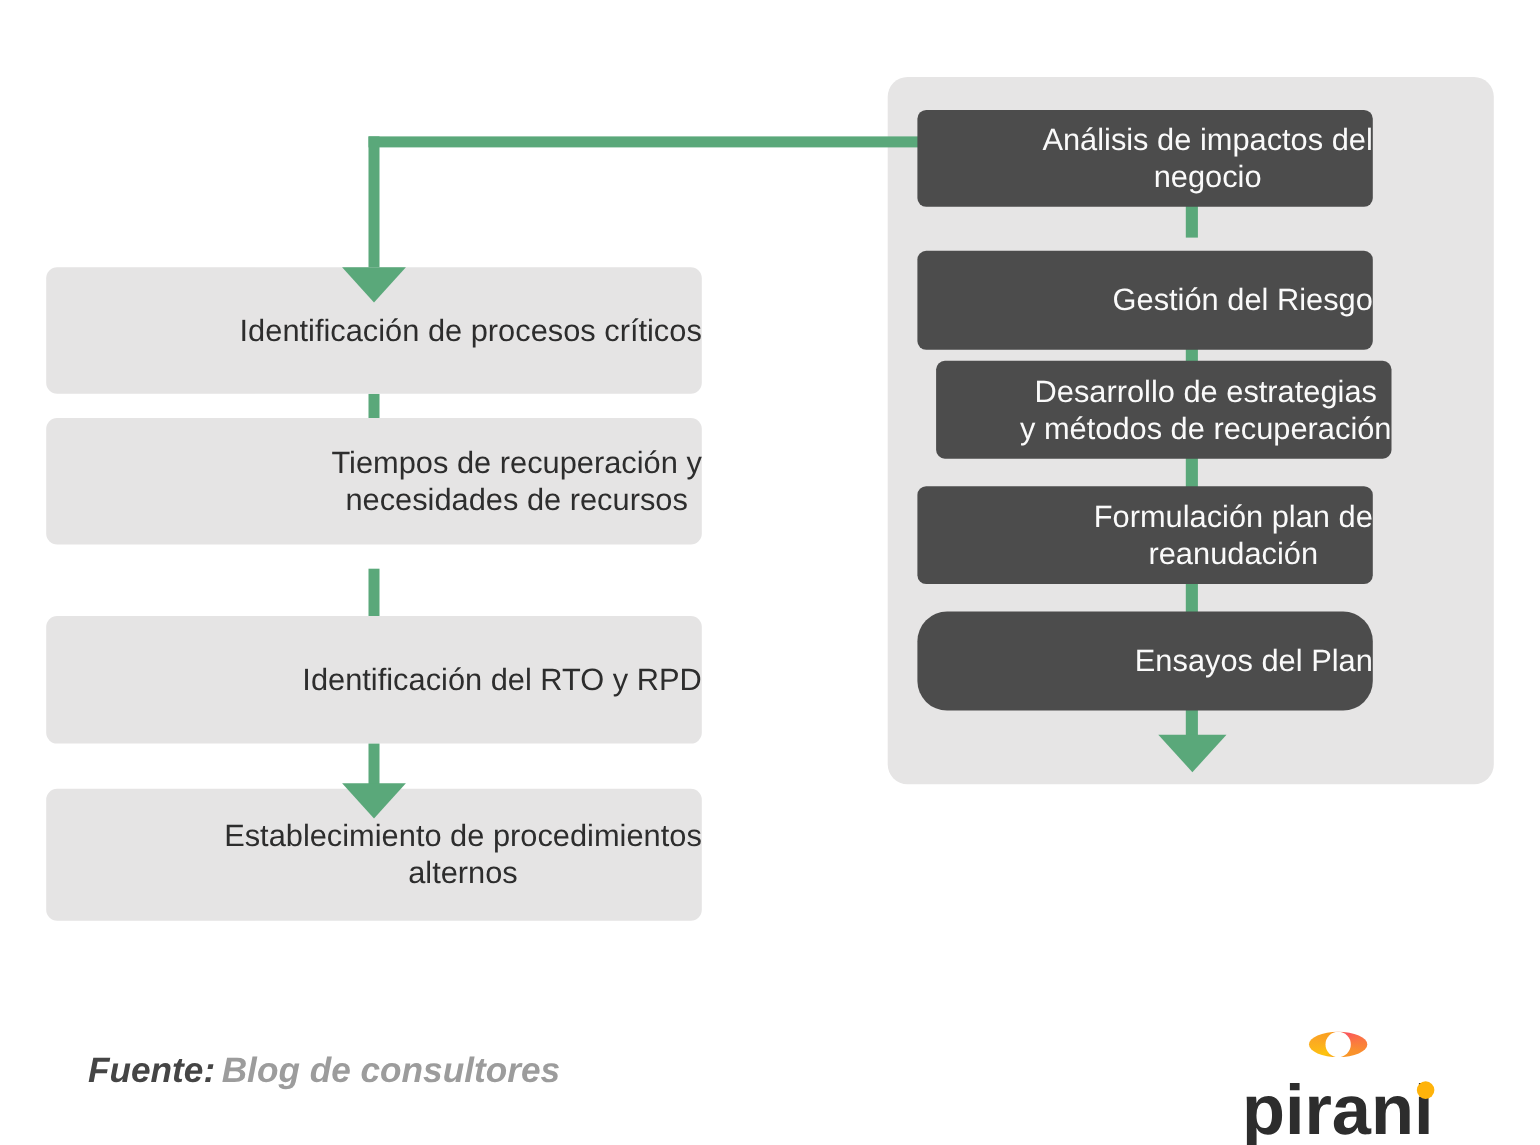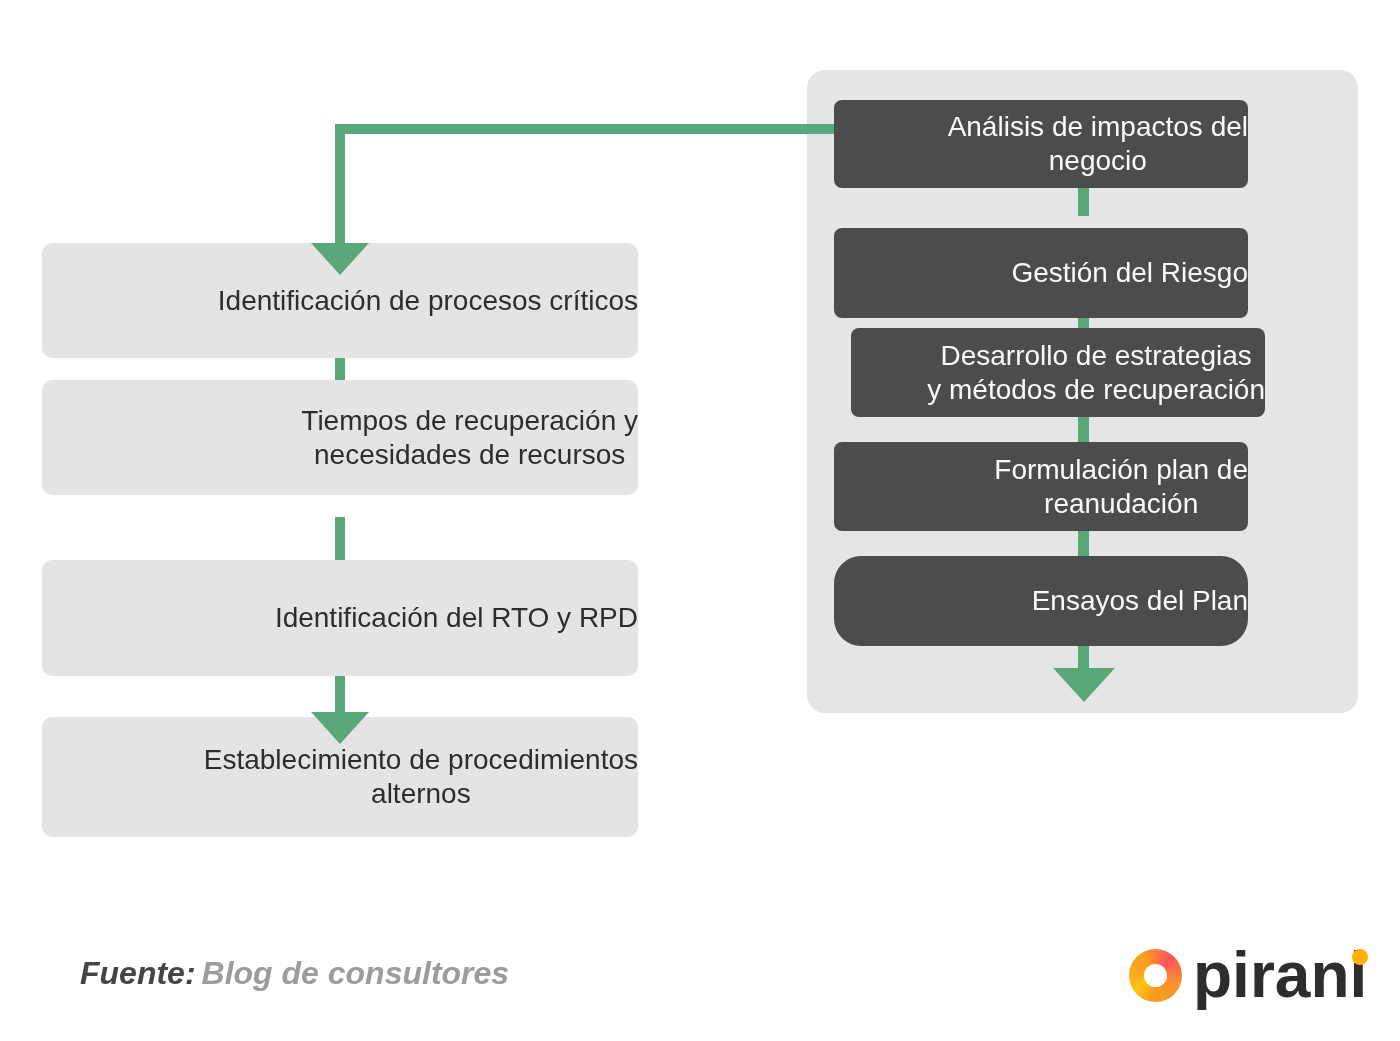--- a/index.html
+++ b/index.html
@@ -40,21 +40,21 @@
   .arrowhead.big{border-left-width:31px;border-right-width:31px;border-top-width:34px;}
   
   .source-line{
     position:absolute;left:42px;top:955px;font-style:italic;font-size:32px;z-index:2;
   }
   .source-label{font-weight:700;color:var(--source-label-color,#454545);margin-left:38px;}
   .source-value{color:var(--source-value-color,#9c9c9c);margin-left:6px;font-weight:bold;}
   
   .logo{
     position:absolute;left:1129px;top:938px;height:75px;
-    display:flex;align-items:center;gap:11px;z-index:2;
+    display:flex;align-items:center;gap:11px;z-index:2;flex-direction:column;
   }
   .logo-ring{
     width:53px;height:53px;border-radius:50%;
     background:conic-gradient(from -30deg,
       #f99d1b 0deg,#fb7344 40deg,#fa555e 70deg,#fb7344 105deg,
       #f9902e 140deg,#f99d1b 215deg,#fdc40f 265deg,#fba624 315deg,#f99d1b 360deg);
     display:flex;align-items:center;justify-content:center;
   }
   .logo-ring-hole{width:23px;height:23px;border-radius:50%;background:#fff;}
   .logo-wordmark{

